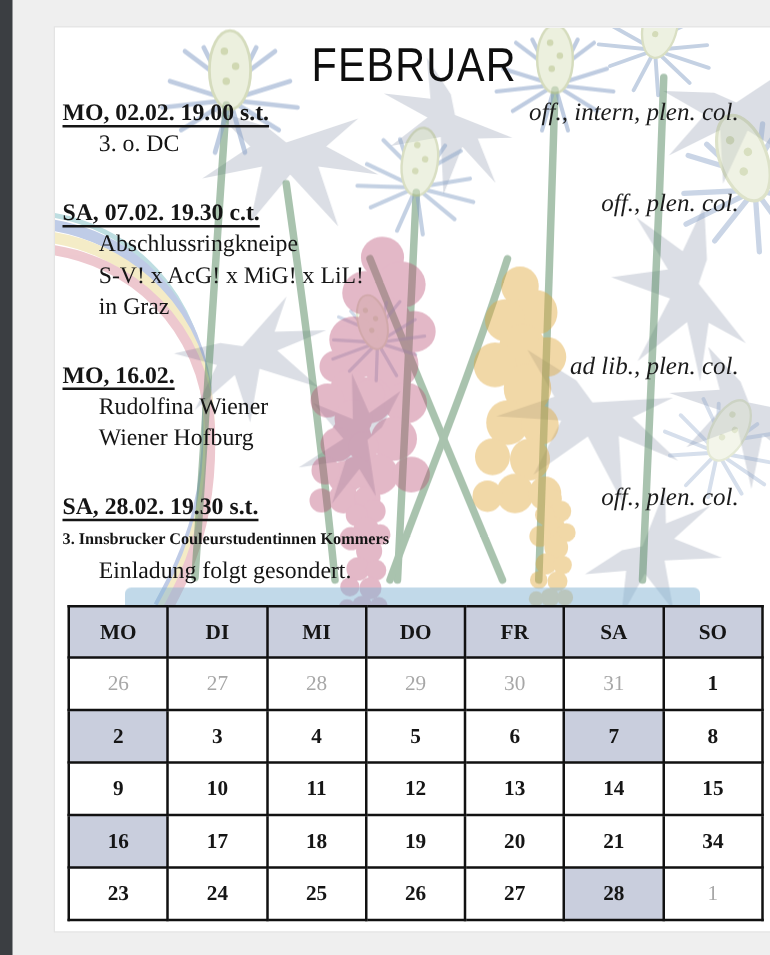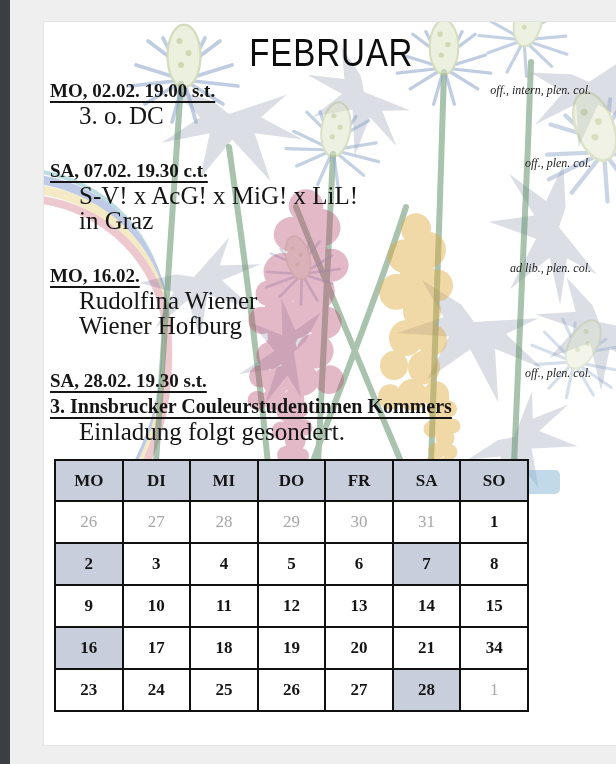--- a/index.html
+++ b/index.html
@@ -24,30 +24,30 @@
   }
   .title .t-inner{display:inline-block;transform:scaleX(.87);transform-origin:center;}
   .events{margin:4px 27px 0 6px;}
   .event{margin-bottom:30px;}
   .event:last-child{margin-bottom:12px;}
   .event-head{display:flex;justify-content:space-between;align-items:flex-end;line-height:25px;}
   .event-title{
     font-weight:700;font-size:19px;white-space:pre;
     text-decoration:underline;text-decoration-thickness:2px;text-underline-offset:4px;
   }
-  .event-annotation{font-style:italic;font-size:12px;color:#1b1b1b;}
+  .event-annotation{font-style:italic;font-size:20px;color:#1b1b1b;}
   .event:not(:first-child) .event-annotation{position:relative;top:-7px;}
   .event-subtitle{
-    font-weight:700;font-size:20px;line-height:26px;
-    text-decoration:underline;text-decoration-thickness:2px;text-underline-offset:4px;
-  }
-  .event-line{font-size:25px;line-height:25px;padding-left:29px;}
+    font-weight:700;font-size:13px;line-height:26px;
+    text-decoration-thickness:2px;text-underline-offset:4px;
+  }
+  .event-line{font-size:19px;line-height:25px;padding-left:29px;}
   .calendar{
     border-collapse:collapse;table-layout:fixed;
-    width:475px;margin:15px 0 0 10px;position:relative;z-index:1;
+    width:557px;margin:15px 0 0 10px;position:relative;z-index:1;
   }
   .calendar th,.calendar td{
     border:2px solid var(--border_color,#111111);
     text-align:center;vertical-align:middle;
     font-size:17px;font-weight:700;background:#ffffff;
   }
   .calendar th{background:var(--header_bg,#c9cedd);height:37px;}
   .calendar td{height:38px;}
   .calendar td.hl{background:var(--highlight_bg,#c9cedd);}
   .calendar td.muted{color:var(--muted_text,#a7a7a7);font-weight:400;}
@@ -153,20 +153,21 @@
             <span class="event-title">MO, 02.02. 19.00 s.t.</span>
             <span class="event-annotation">off., intern, plen. col.</span>
           </div>
           <div class="event-line">3. o. DC</div>
         </div>
         <div class="event">
           <div class="event-head">
             <span class="event-title">SA, 07.02. 19.30 c.t.</span>
             <span class="event-annotation">off., plen. col.</span>
           </div>
+          <div class="event-line">Abschlussringkneipe</div>
           <div class="event-line">S-V! x AcG! x MiG! x LiL!</div>
           <div class="event-line">in Graz</div>
         </div>
         <div class="event">
           <div class="event-head">
             <span class="event-title">MO, 16.02.</span>
             <span class="event-annotation">ad lib., plen. col.</span>
           </div>
           <div class="event-line">Rudolfina Wiener</div>
           <div class="event-line">Wiener Hofburg</div>

